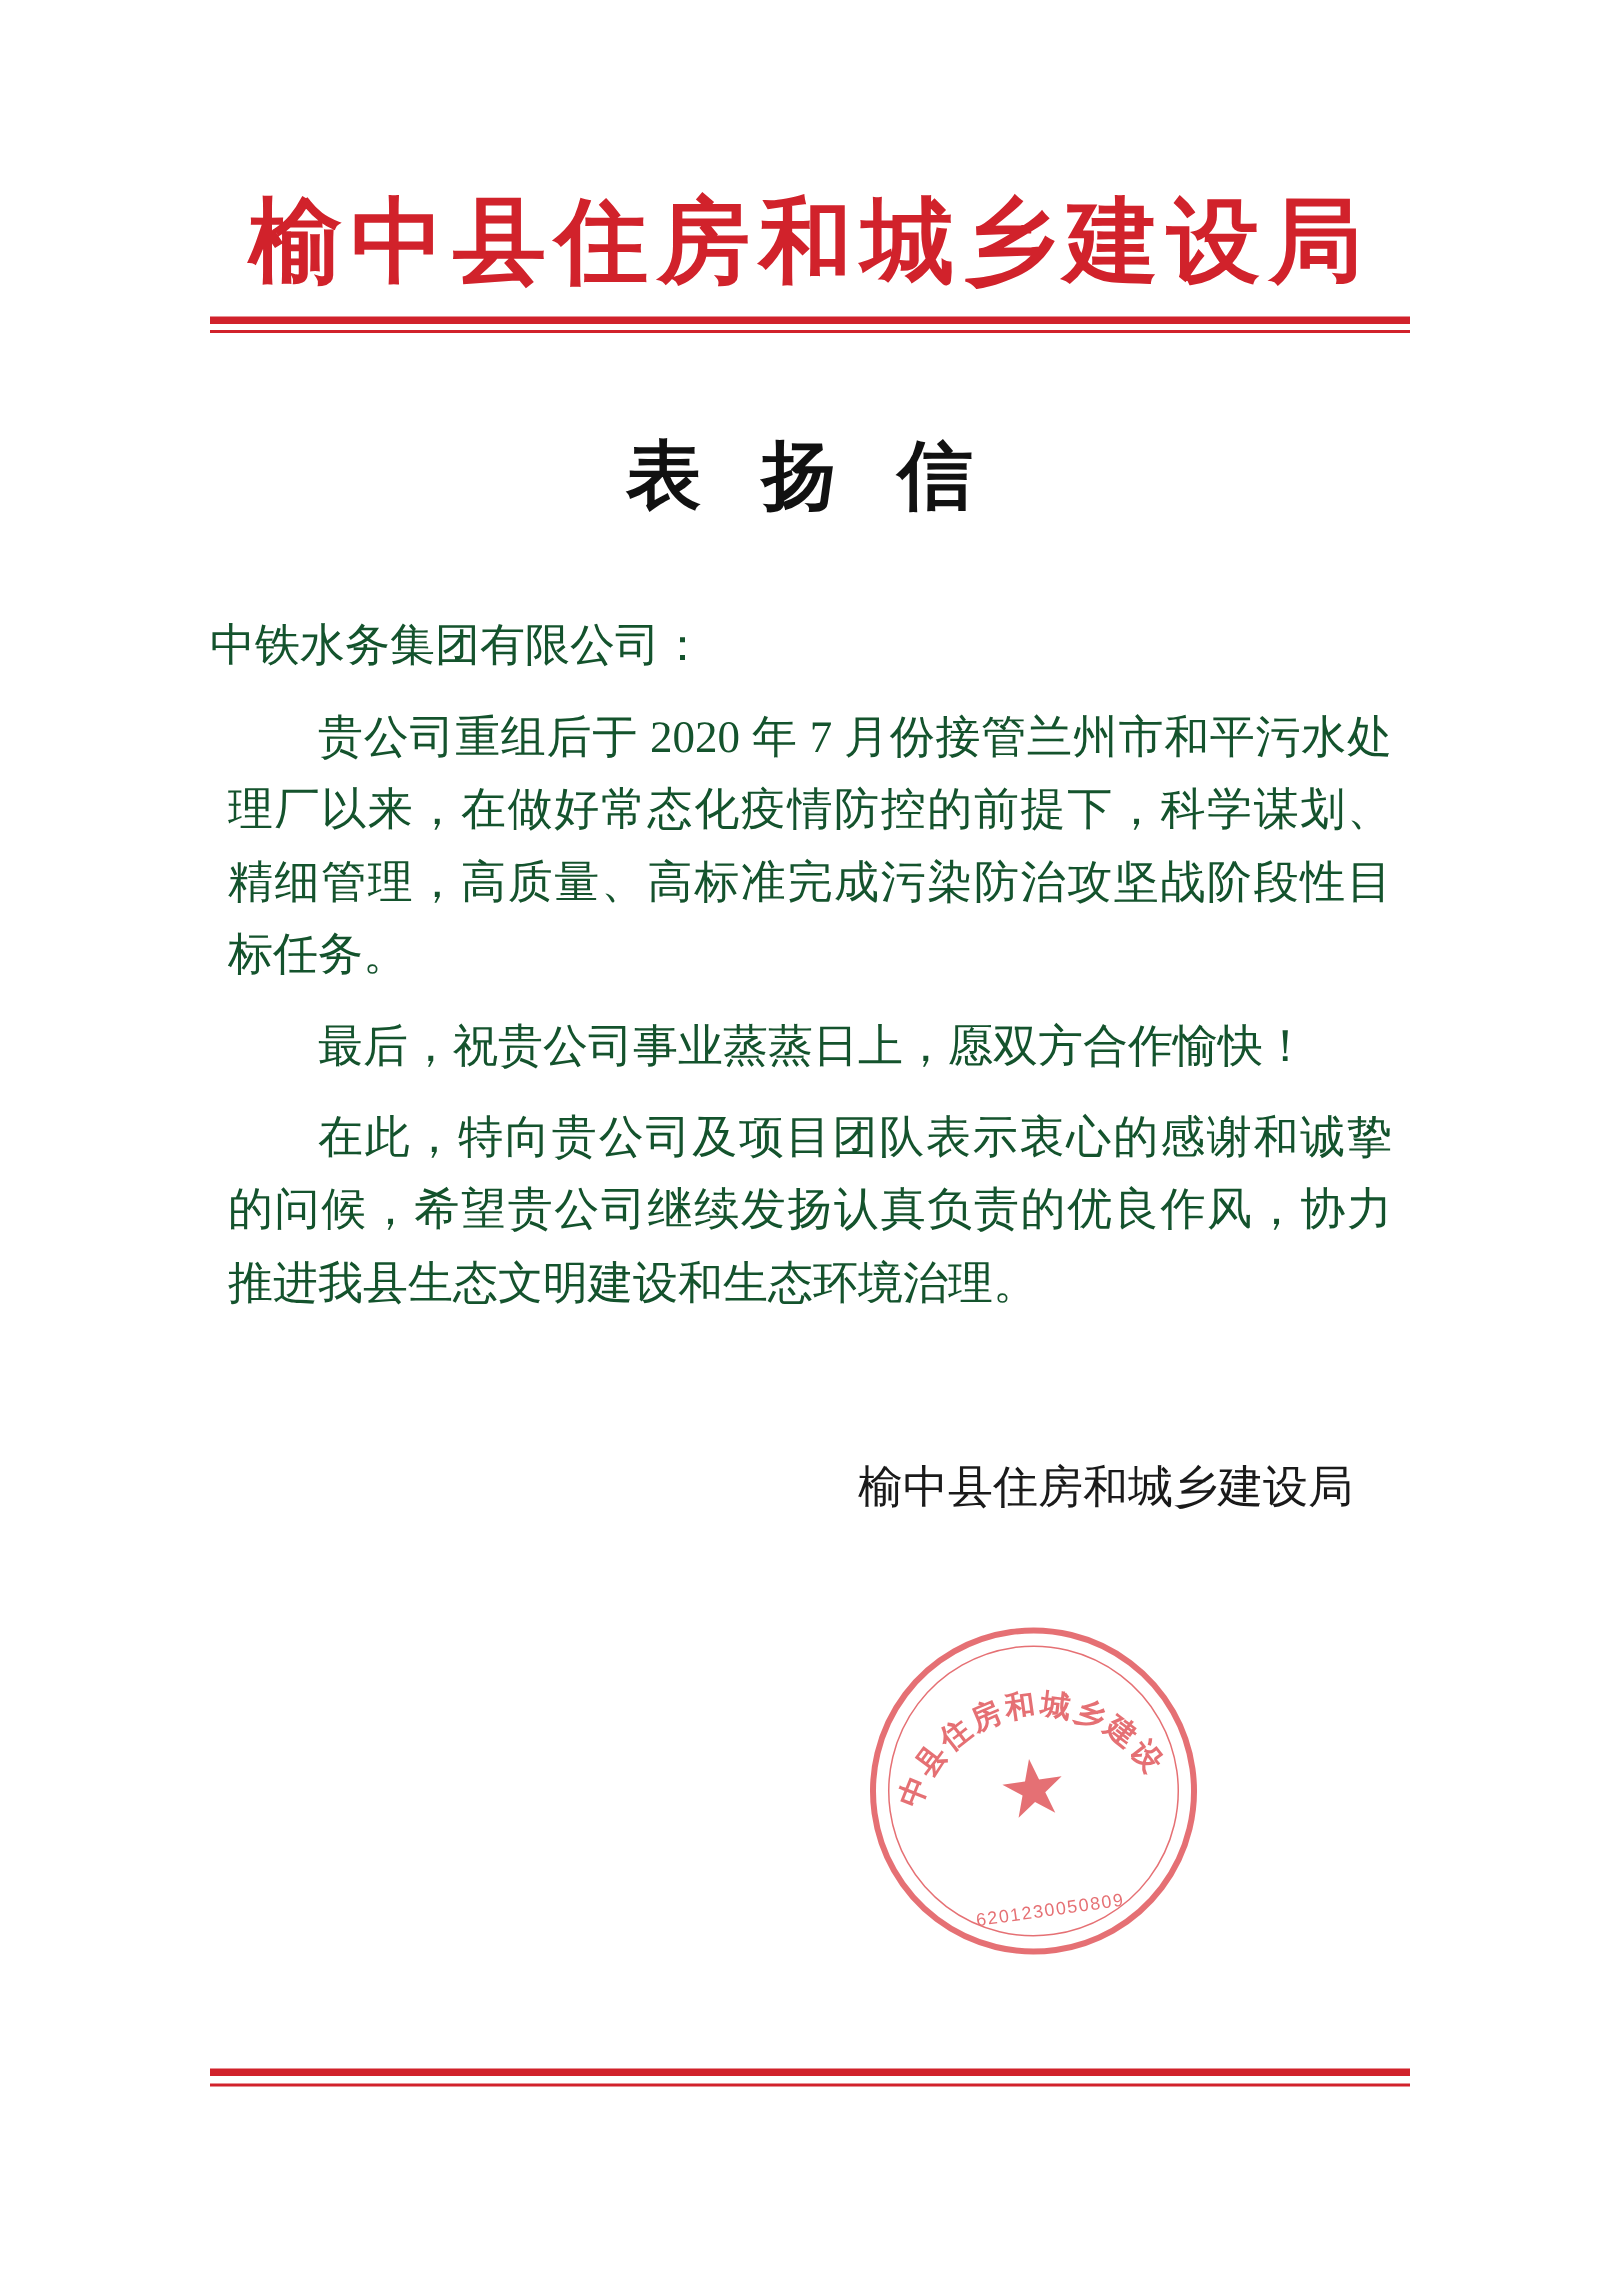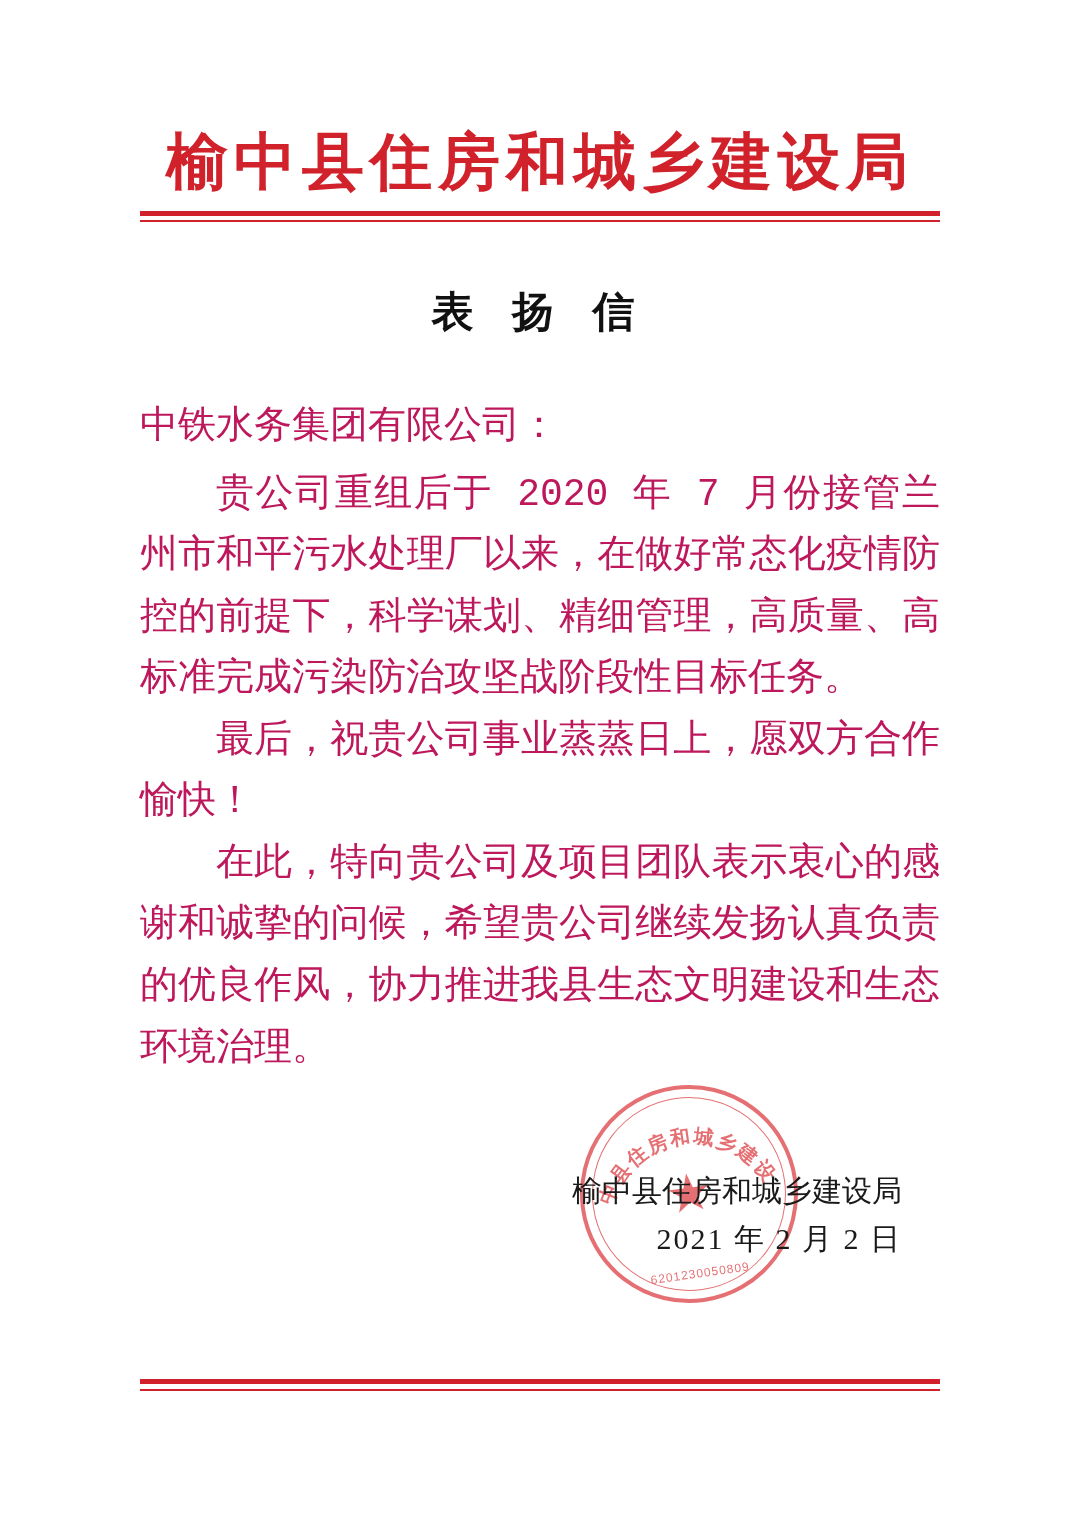--- a/index.html
+++ b/index.html
@@ -49,41 +49,40 @@
     height: 2px;
     background: #d1222b;
     width: 100%;
     margin-top: 4px;
   }
 
   
   .doc-title {
     text-align: center;
     font-weight: bold;
-    font-size: 42px;
+    font-size: 50px;
     letter-spacing: 14px;
     margin-top: 62px;
     margin-bottom: 0;
     color: #111;
   }
 
   
   .body-block {
     margin-top: 56px;
-    font-size: 38px;
+    font-size: 30px;
     line-height: 1.62;
-    color: #be185d;
+    color: #14532d;
     text-align: justify;
-    font-family: Liberation Mono, monospace;
   }
   .salutation {
     margin: 0 0 6px 0;
   }
   .para {
-    margin: 0;
+    margin: 12px;
     text-indent: 2em;
   }
 
   
   .signature {
     margin-top: 88px;
     text-align: right;
     font-size: 30px;
     line-height: 1.6;
     padding-right: 38px;
@@ -181,21 +180,20 @@
 
   <div class="body-block">
     <p class="salutation">中铁水务集团有限公司：</p>
     <p class="para">贵公司重组后于 2020 年 7 月份接管兰州市和平污水处理厂以来，在做好常态化疫情防控的前提下，科学谋划、精细管理，高质量、高标准完成污染防治攻坚战阶段性目标任务。</p>
     <p class="para">最后，祝贵公司事业蒸蒸日上，愿双方合作愉快！</p>
     <p class="para">在此，特向贵公司及项目团队表示衷心的感谢和诚挚的问候，希望贵公司继续发扬认真负责的优良作风，协力推进我县生态文明建设和生态环境治理。</p>
   </div>
 
   <div class="signature">
     <div>榆中县住房和城乡建设局</div>
-    <div class="sign-date">2021 年 2 月 2 日</div>
   </div>
 
   <div class="seal">
     <div class="seal-inner"></div>
     <svg class="seal-arc" viewBox="0 0 210 210">
       <defs>
         <path id="sealArcPath" d="M 26,110 A 84,84 0 0 1 184,110"></path>
       </defs>
       <text>
         <textPath href="#sealArcPath" startOffset="50%" text-anchor="middle">榆中县住房和城乡建设局</textPath>

